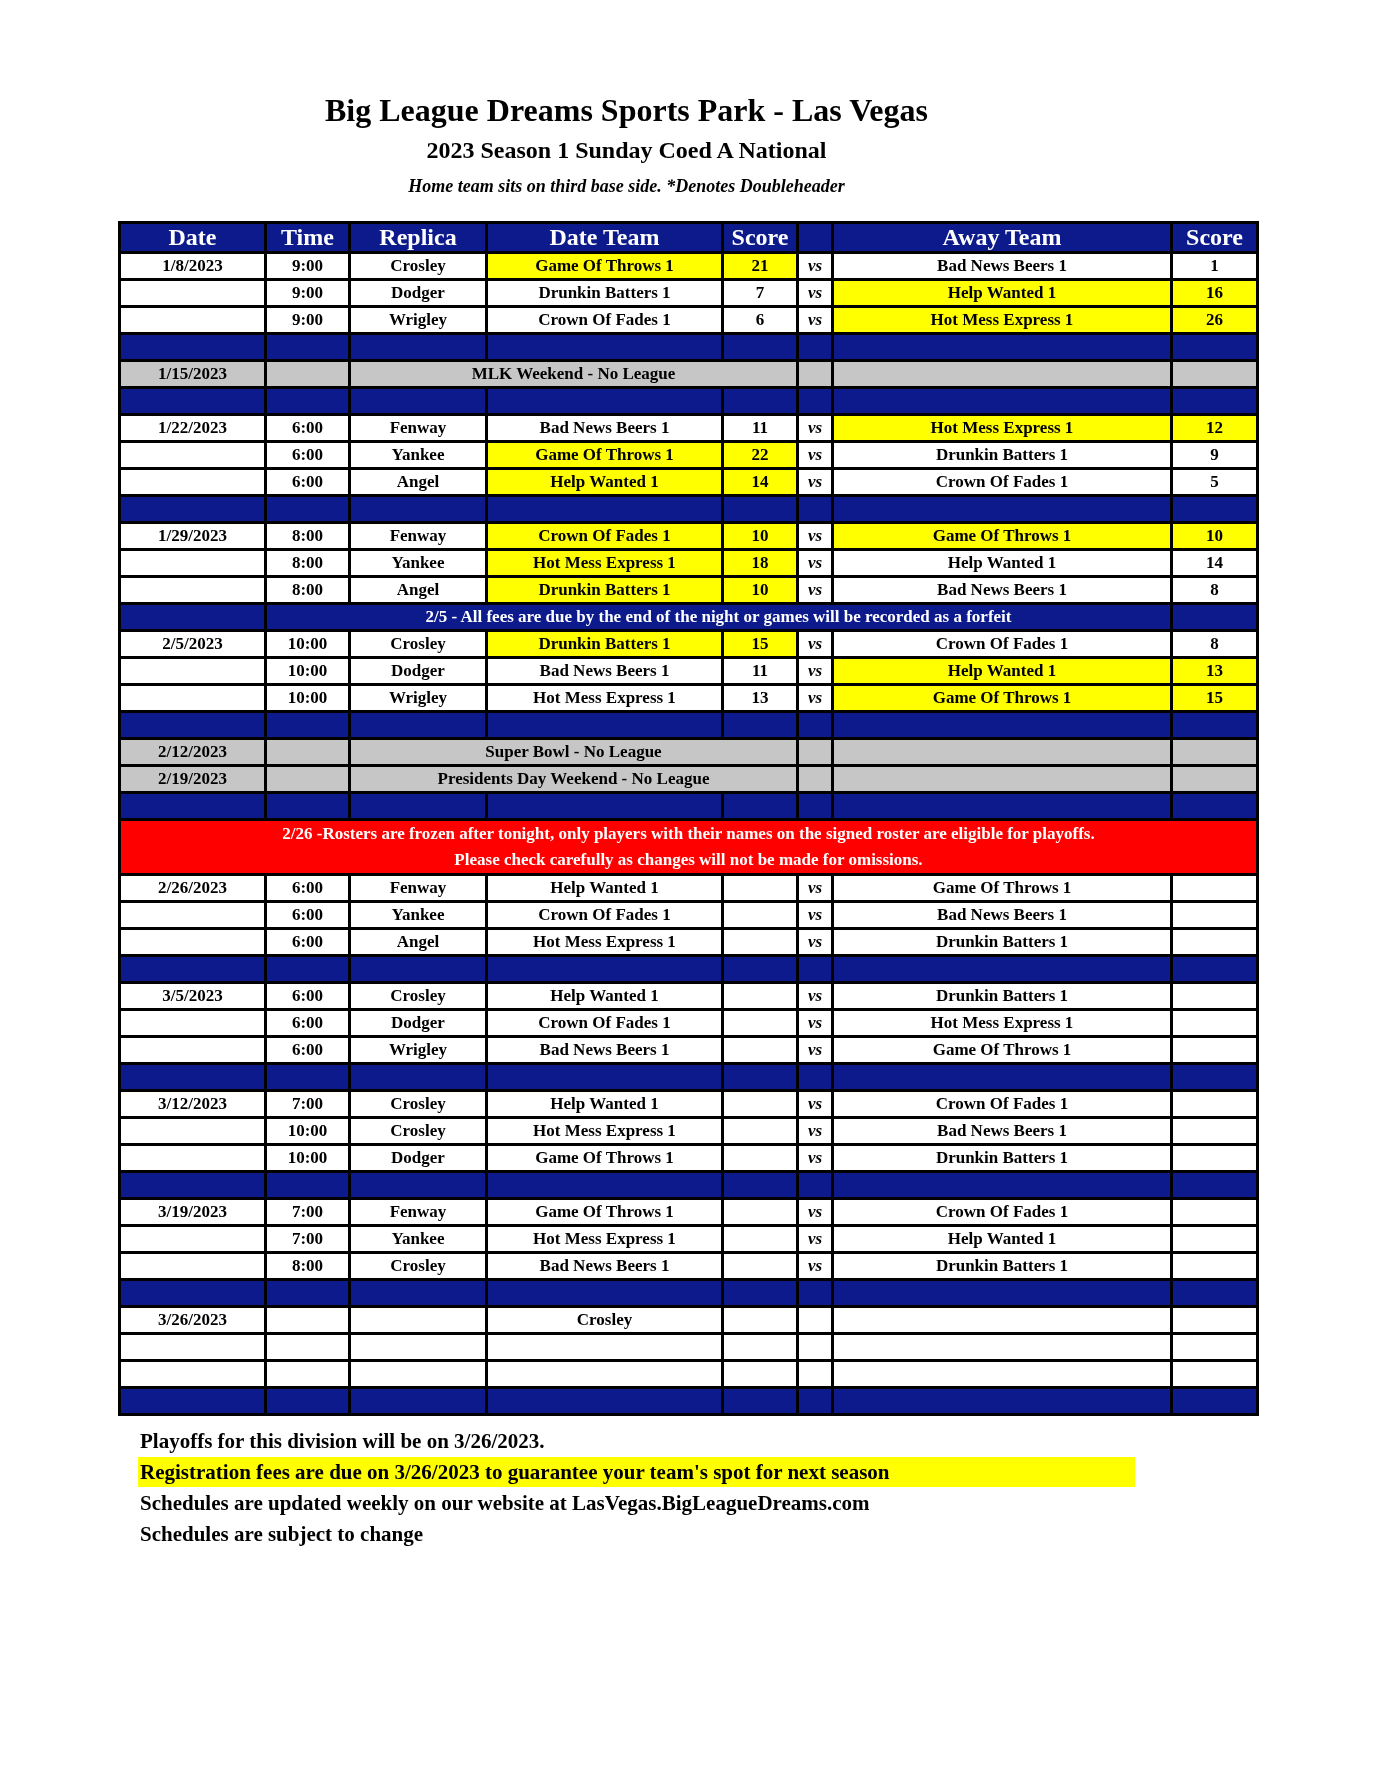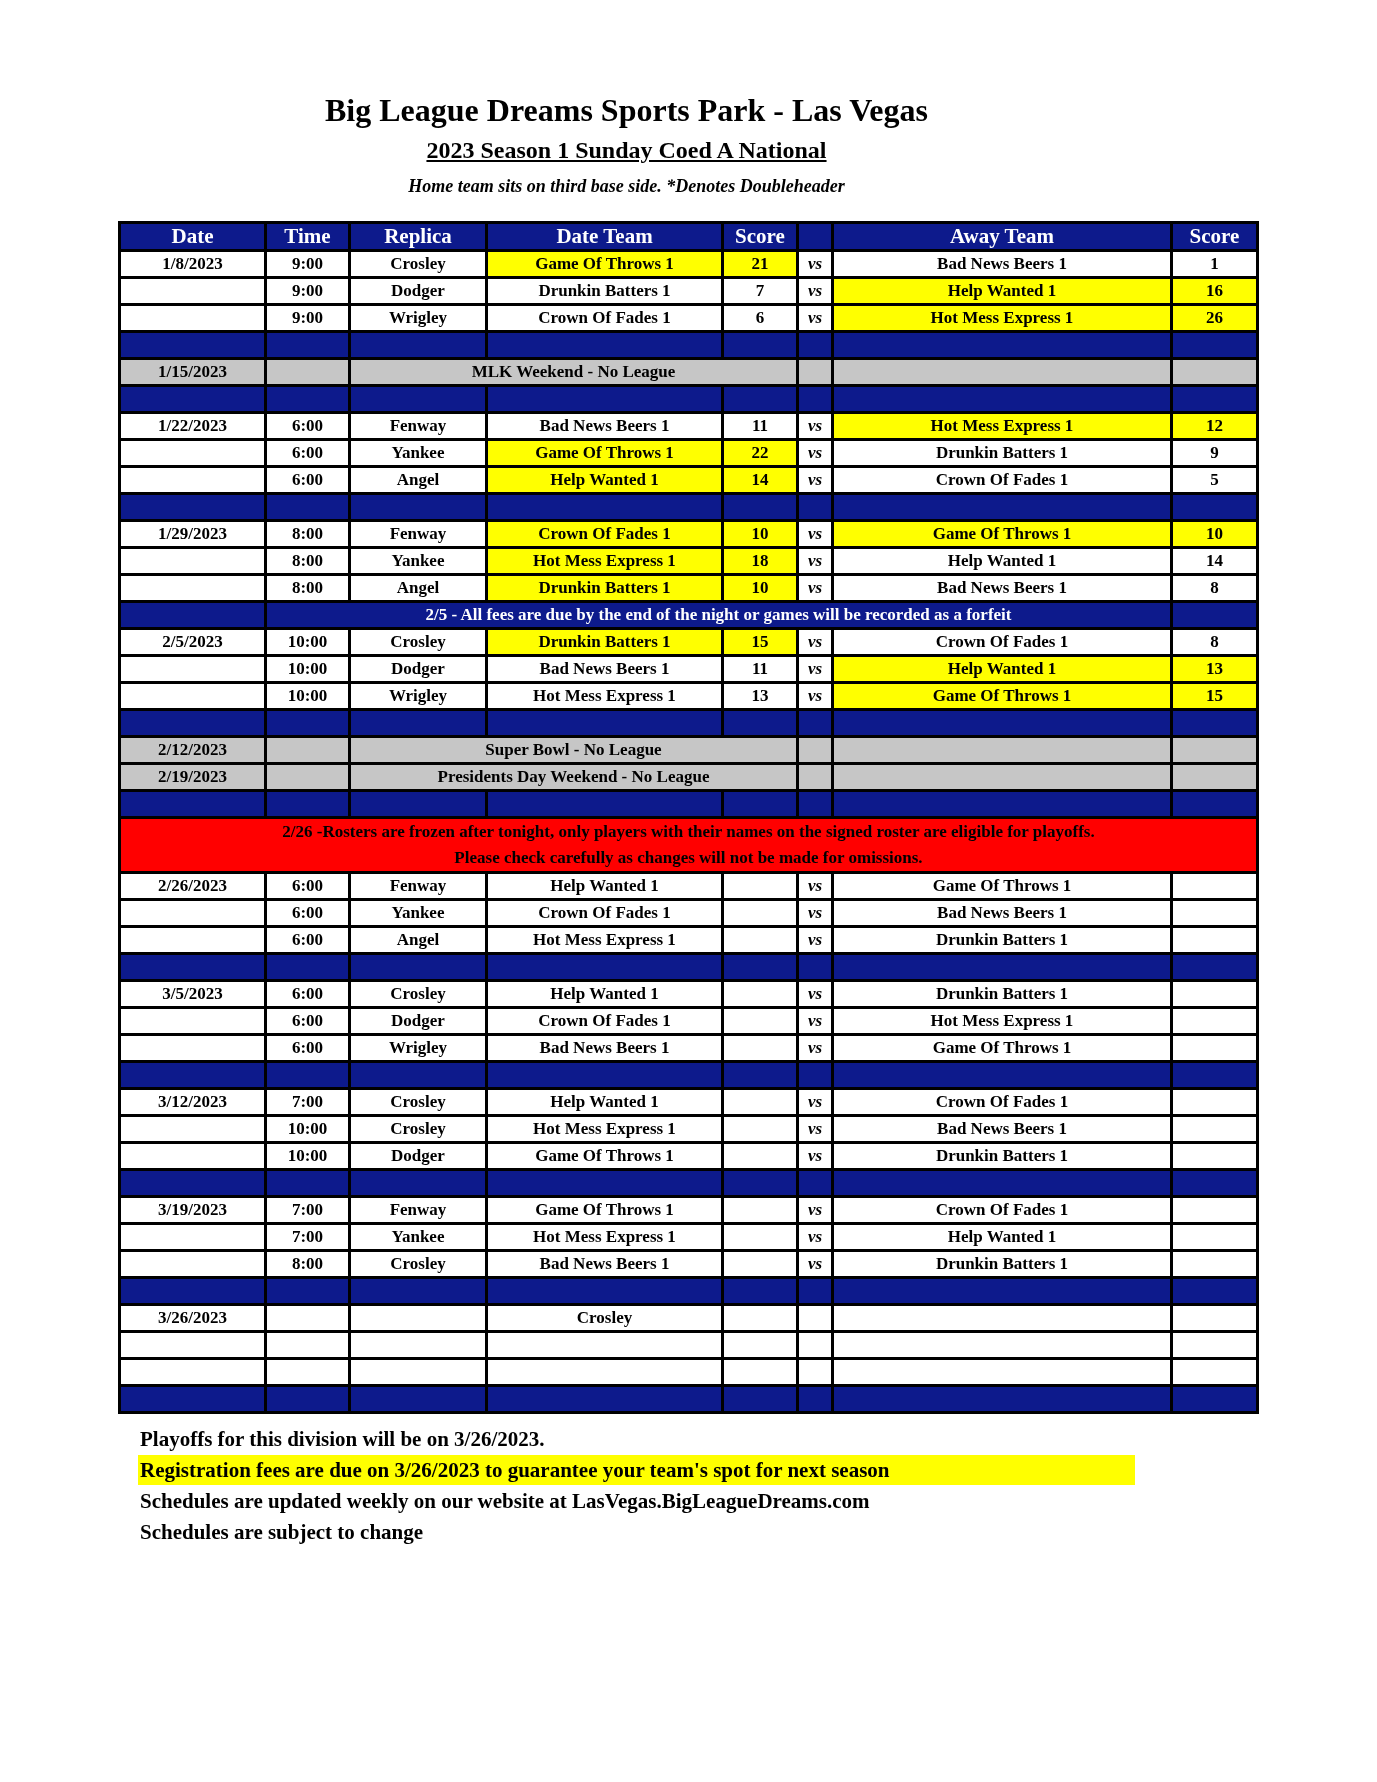--- a/index.html
+++ b/index.html
@@ -5,44 +5,44 @@
   html, body { margin:0; padding:0; background:#ffffff; }
   body {
     width:1377px; height:1782px;
     font-family:"Liberation Serif", serif;
     color:#000;
     position:relative;
   }
   .content { margin-left:118px; width:1017px; padding-top:92px; }
 
   .doc-title   { text-align:center; font-size:32px; font-weight:bold; margin:0; letter-spacing:0px; }
-  .doc-subtitle{ text-align:center; font-size:24px; font-weight:bold; margin:8px 0 0 0;text-decoration:underline; }
+  .doc-subtitle{ text-align:center; font-size:24px; font-weight:bold; margin:8px 0 0 0; }
   .doc-note    { text-align:center; font-size:18px; font-weight:bold; font-style:italic; margin:12px 0 0 0; }
 
   table.sched {
     border-collapse:collapse; table-layout:fixed;
     width:1138px; margin-top:24px;
   }
   table.sched th, table.sched td {
     border:3px solid #000;
     height:24px; padding:0 2px;
     text-align:center; vertical-align:middle;
     font-weight:bold; font-size:17px;
     white-space:nowrap; overflow:hidden;
   }
   table.sched th {
-    background:var(--navy); color:#fff; font-size:21px; height:25px;
+    background:var(--navy); color:#fff; font-size:24px; height:25px;
   }
   td.navy  { background:var(--navy); }
   td.gray  { background:var(--gray); }
   td.hl    { background:var(--yellow); }
   td.vs    { font-style:italic; font-size:16px; }
   td.merged-label { padding-left:70px; }
   td.notice-blue  { background:var(--navy); color:#fff; font-size:18px; }
-  td.notice-red   { background:var(--red); color:#000000; font-size:19px; height:52px; }
+  td.notice-red   { background:var(--red); color:#ffffff; font-size:19px; height:52px; }
   td.notice-red div { line-height:26px; }
 
   .footer { margin-top:10px; font-size:21px; font-weight:bold;margin-left:20px; }
   .footer .f-line { padding:2px 2px; margin:1px 0; line-height:26px; }
   .footer .f-hl   { background:var(--yellow); }
 </style>
 </head>
 <body>
 
 <div class="content">

